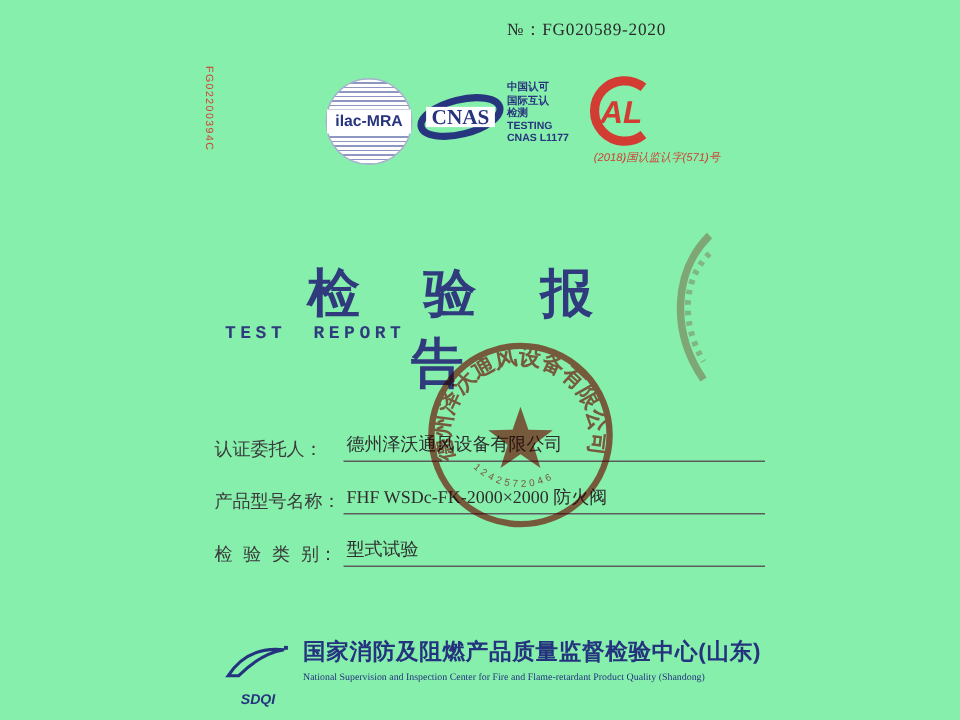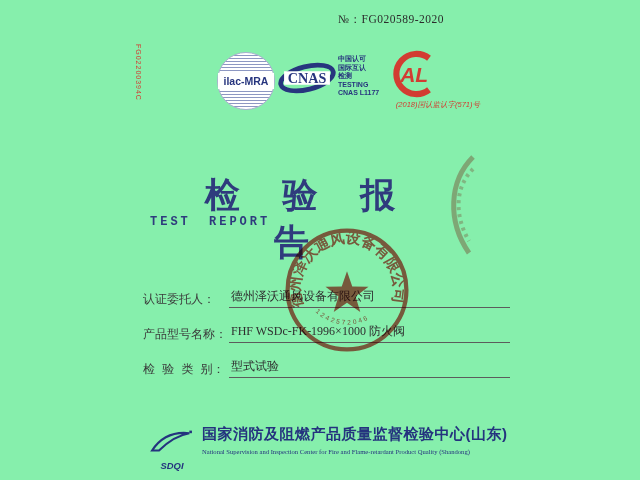--- a/index.html
+++ b/index.html
@@ -125,21 +125,21 @@
     <path d="M 32 16 C 14 34, 13 62, 28 88" fill="none" stroke="#e0655e" stroke-width="4" stroke-dasharray="3 4" opacity=".8"></path>
   </svg>
 
   <div class="fields">
     <div class="field-row">
       <div class="field-label">认证委托人：</div>
       <div class="field-value">德州泽沃通风设备有限公司</div>
     </div>
     <div class="field-row">
       <div class="field-label">产品型号名称：</div>
-      <div class="field-value">FHF WSDc-FK-1996×1000 防火阀</div>
+      <div class="field-value">FHF WSDc-FK-2000×2000 防火阀</div>
     </div>
     <div class="field-row">
       <div class="field-label">检 验 类 别：</div>
       <div class="field-value">型式试验</div>
     </div>
   </div>
 
   <svg class="stamp" viewBox="0 0 140 140">
     <defs>
       <path id="arcTop" d="M 23 87.1 A 50 50 0 1 1 117 87.1" fill="none"></path>

